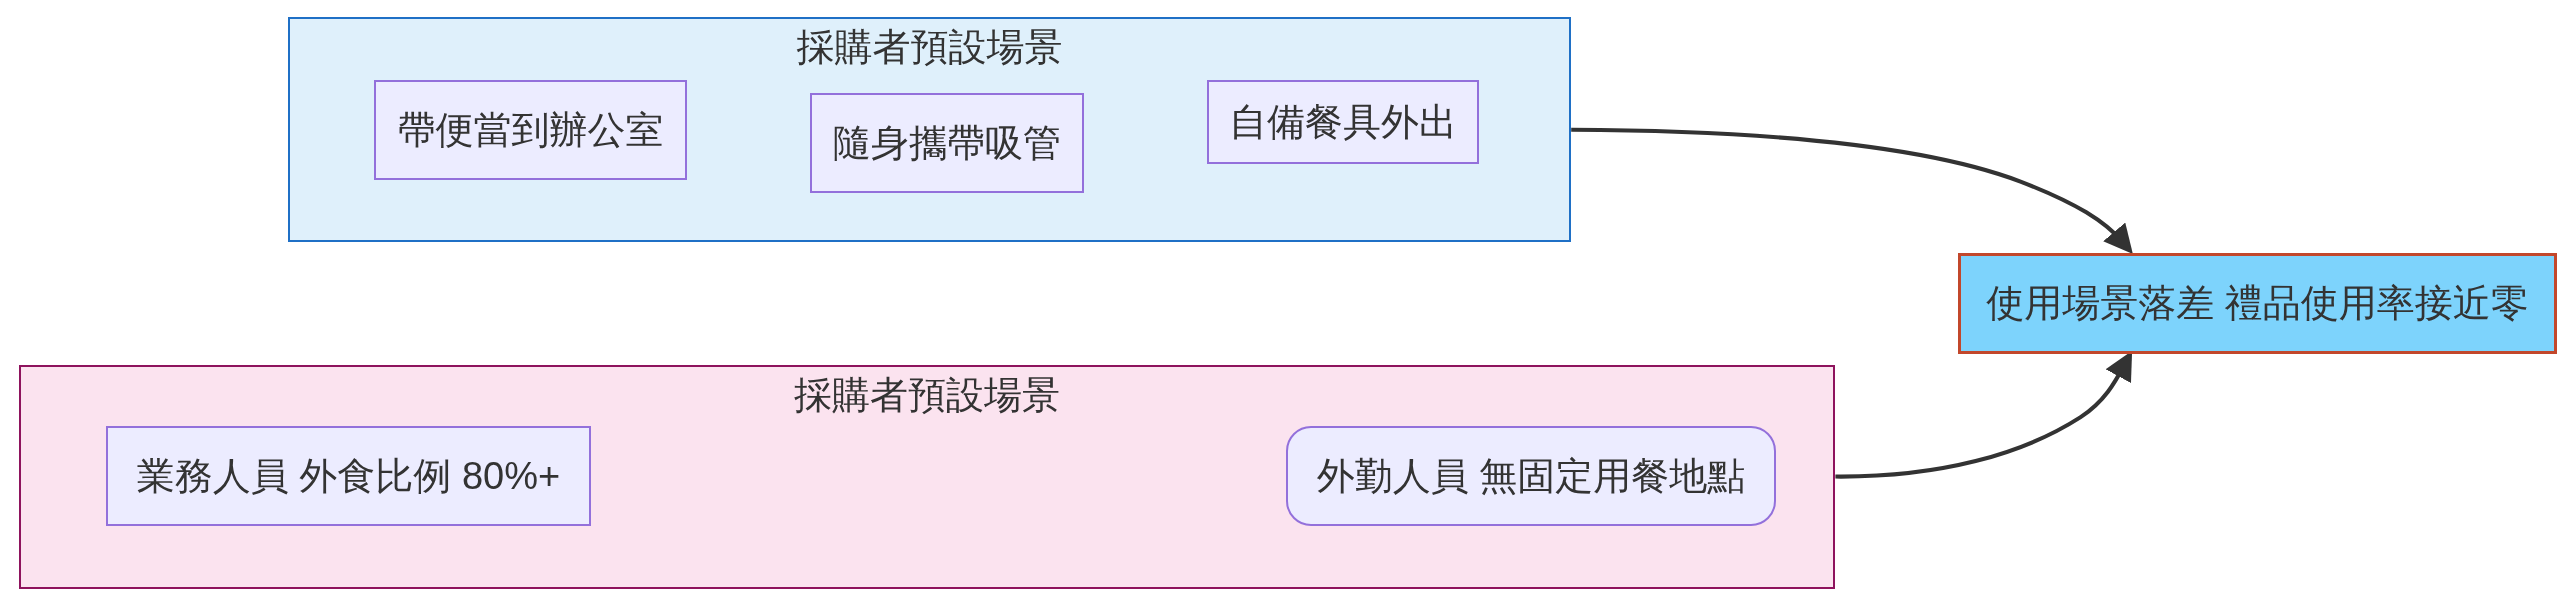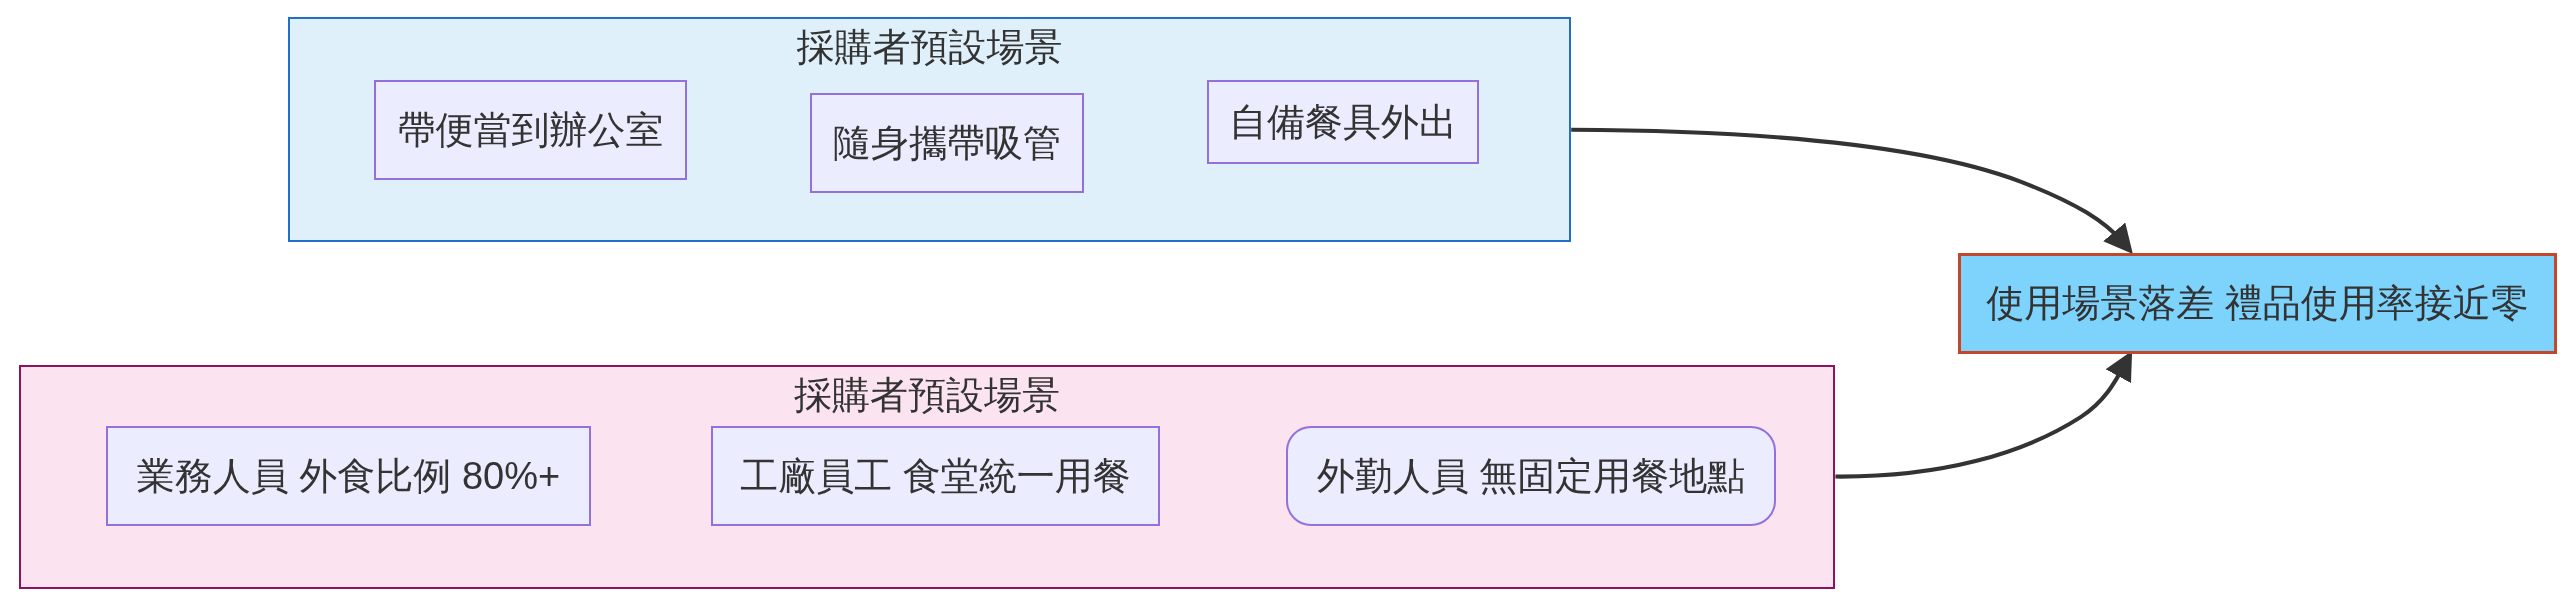--- a/index.html
+++ b/index.html
@@ -95,23 +95,20 @@
   <div class="node n-c">
     <span>自備餐具外出</span>
   </div>
 
   <div class="cluster recipient">
     <div class="cluster-title">採購者預設場景</div>
   </div>
   <div class="node n-d">
     <span>業務人員 外食比例 80%+</span>
   </div>
-  <div class="node n-e">
-    <span>工廠員工 食堂統一用餐</span>
-  </div>
   <div class="node n-f">
     <span>外勤人員 無固定用餐地點</span>
   </div>
 
   <div class="node result">
     <span>使用場景落差 禮品使用率接近零</span>
   </div>
 
 </div>
 

